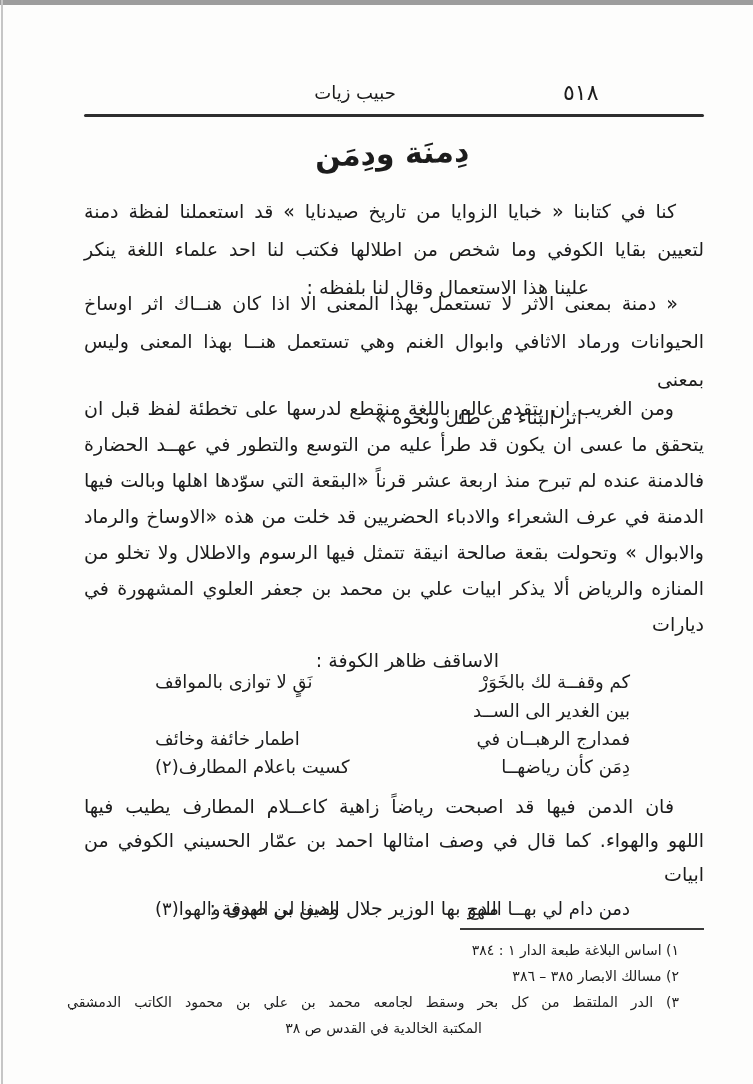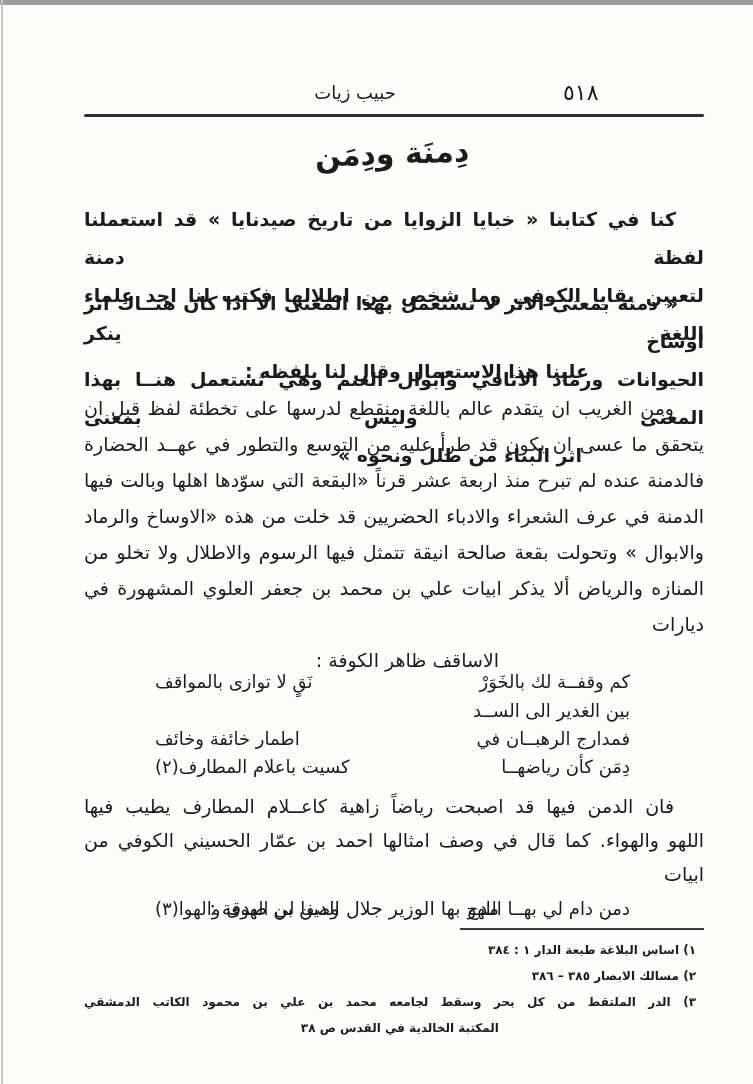--- a/index.html
+++ b/index.html
@@ -19,33 +19,33 @@
   .rule{position:absolute;top:114px;left:84px;width:620px;height:3px;background:#2e2e2e;border-radius:2px;}
   .doctitle{
     position:absolute;top:136px;left:32px;width:720px;
     text-align:center;font-size:30px;font-weight:600;direction:rtl;
     transform:rotate(-2deg);letter-spacing:0;
   }
   .block{position:absolute;left:84px;width:620px;direction:rtl;font-size:19px;}
   .block div{white-space:nowrap;}
   .jline{text-align:justify;text-align-last:justify;white-space:normal !important;}
   .rline{text-align:right;}
-  .p1{top:200px;line-height:38px;font-weight:bold;}
-  .pq{top:284px;line-height:38px;font-weight:bold;}
+  .p1{top:192px;line-height:38px;}
+  .pq{top:284px;line-height:38px;}
   .p3{top:390px;line-height:36px;}
   .p4{top:789px;line-height:34px;}
   .verse-row{
     position:absolute;left:155px;width:475px;
     display:flex;justify-content:space-between;
     direction:rtl;font-size:18px;line-height:24px;
   }
   .vr1{top:670px;} .vr2{top:699px;} .vr3{top:727px;} .vr4{top:755px;}
   .vr5{top:897px;}
   .fnsep{position:absolute;top:928px;left:460px;width:244px;height:2px;background:#3a3a3a;}
-  .fn{position:absolute;left:84px;width:612px;direction:rtl;font-size:12px;line-height:24px;font-weight:bold;}
+  .fn{position:absolute;left:67px;width:612px;direction:rtl;font-size:14px;line-height:24px;}
   .fn1{top:938px;text-align:right;}
   .fn2{top:964px;}
   .fn3a{top:990px;text-align:justify;text-align-last:justify;}
   .fn3b{top:1016px;text-align:right;padding-right:197px;box-sizing:border-box;}
 </style>
 </head>
 <body>
 
 <div class="page">
 

